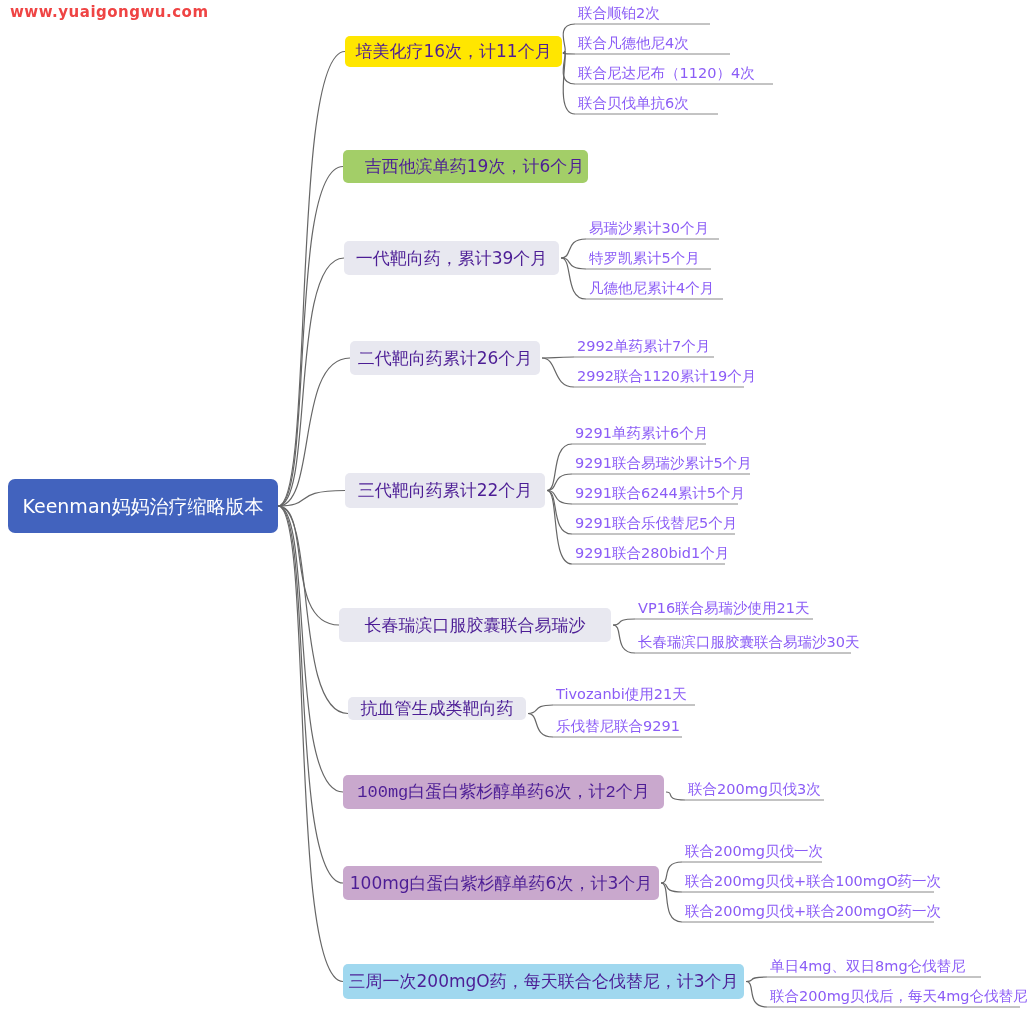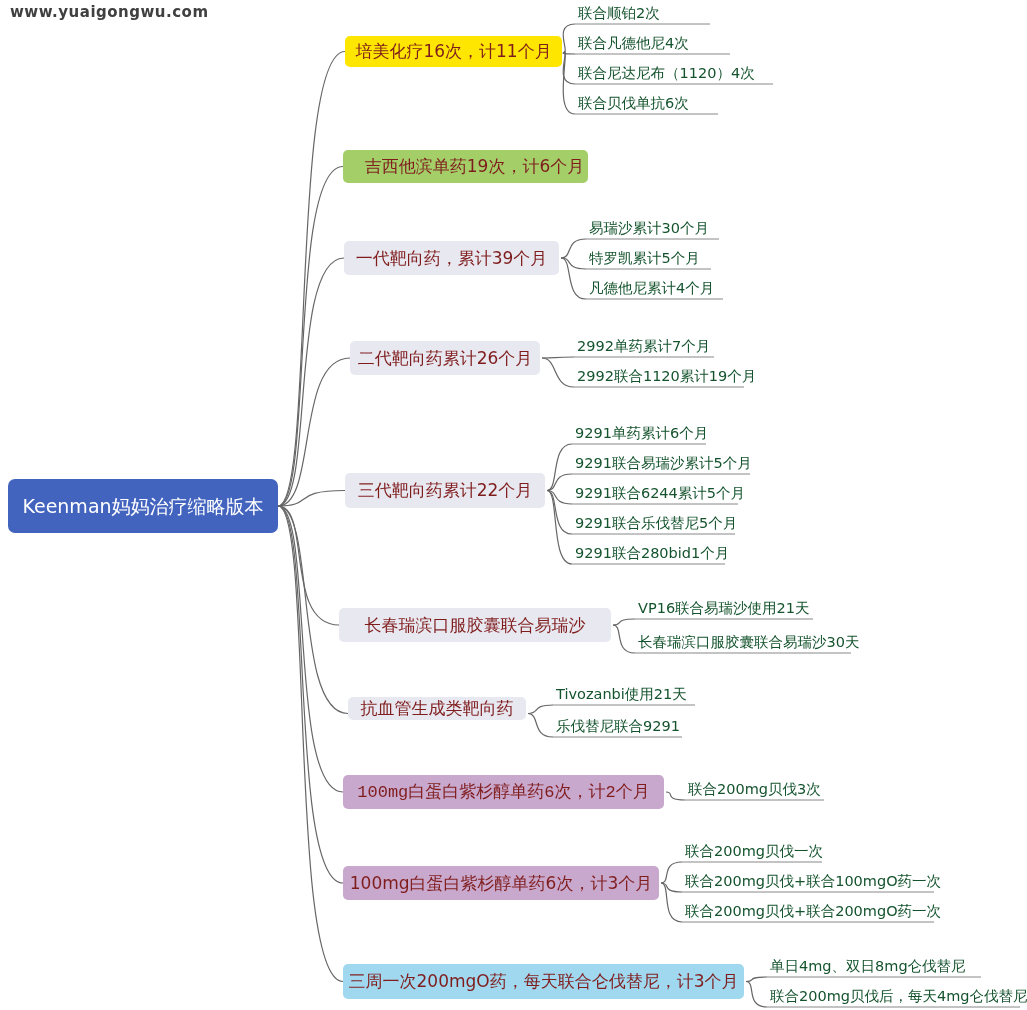--- a/index.html
+++ b/index.html
@@ -21,54 +21,54 @@
     width: 1027px; height: 1010px;
     pointer-events: none;
   }
   .watermark {
     position: absolute;
     left: 10px; top: 3px;
     font-family: "DejaVu Sans", "Liberation Sans", sans-serif;
     font-size: 15px;
     font-weight: bold;
     letter-spacing: 0.5px;
-    color: #404040;
+    color: #ef4444;
     white-space: nowrap;
     user-select: none;
   }
   .node {
     position: absolute;
     display: flex;
     align-items: center;
     justify-content: center;
     border-radius: 5px;
     white-space: nowrap;
     font-size: 17px;
-    color: #7f1d1d;
+    color: #4c1d95;
     line-height: 1;
     padding: 0 14px;
   }
   .root {
     background: #4263be;
     color: #ffffff;
     font-size: 19px;
     border-radius: 7px;
     padding: 0 19px;
   }
   .lvl1 { font-size: 17px; }
   .lvl1.plain   { background: #e8e8f0; }
   .lvl1.yellow  { background: #ffe600; }
   .lvl1.green   { background: #a3ce68; padding-left: 32px; }
   .lvl1.purple  { background: #c9a8cd; }
   .lvl1.cyan    { background: #a0d8ef; }
   .leaf {
     position: absolute;
     white-space: nowrap;
     font-size: 14.5px;
-    color: #14532d;
+    color: #8b5cf6;
     line-height: 1;
     display: flex;
     align-items: center;
     text-align: right;
   }
 </style>
 </head>
 <body>
 
 <div id="canvas">

